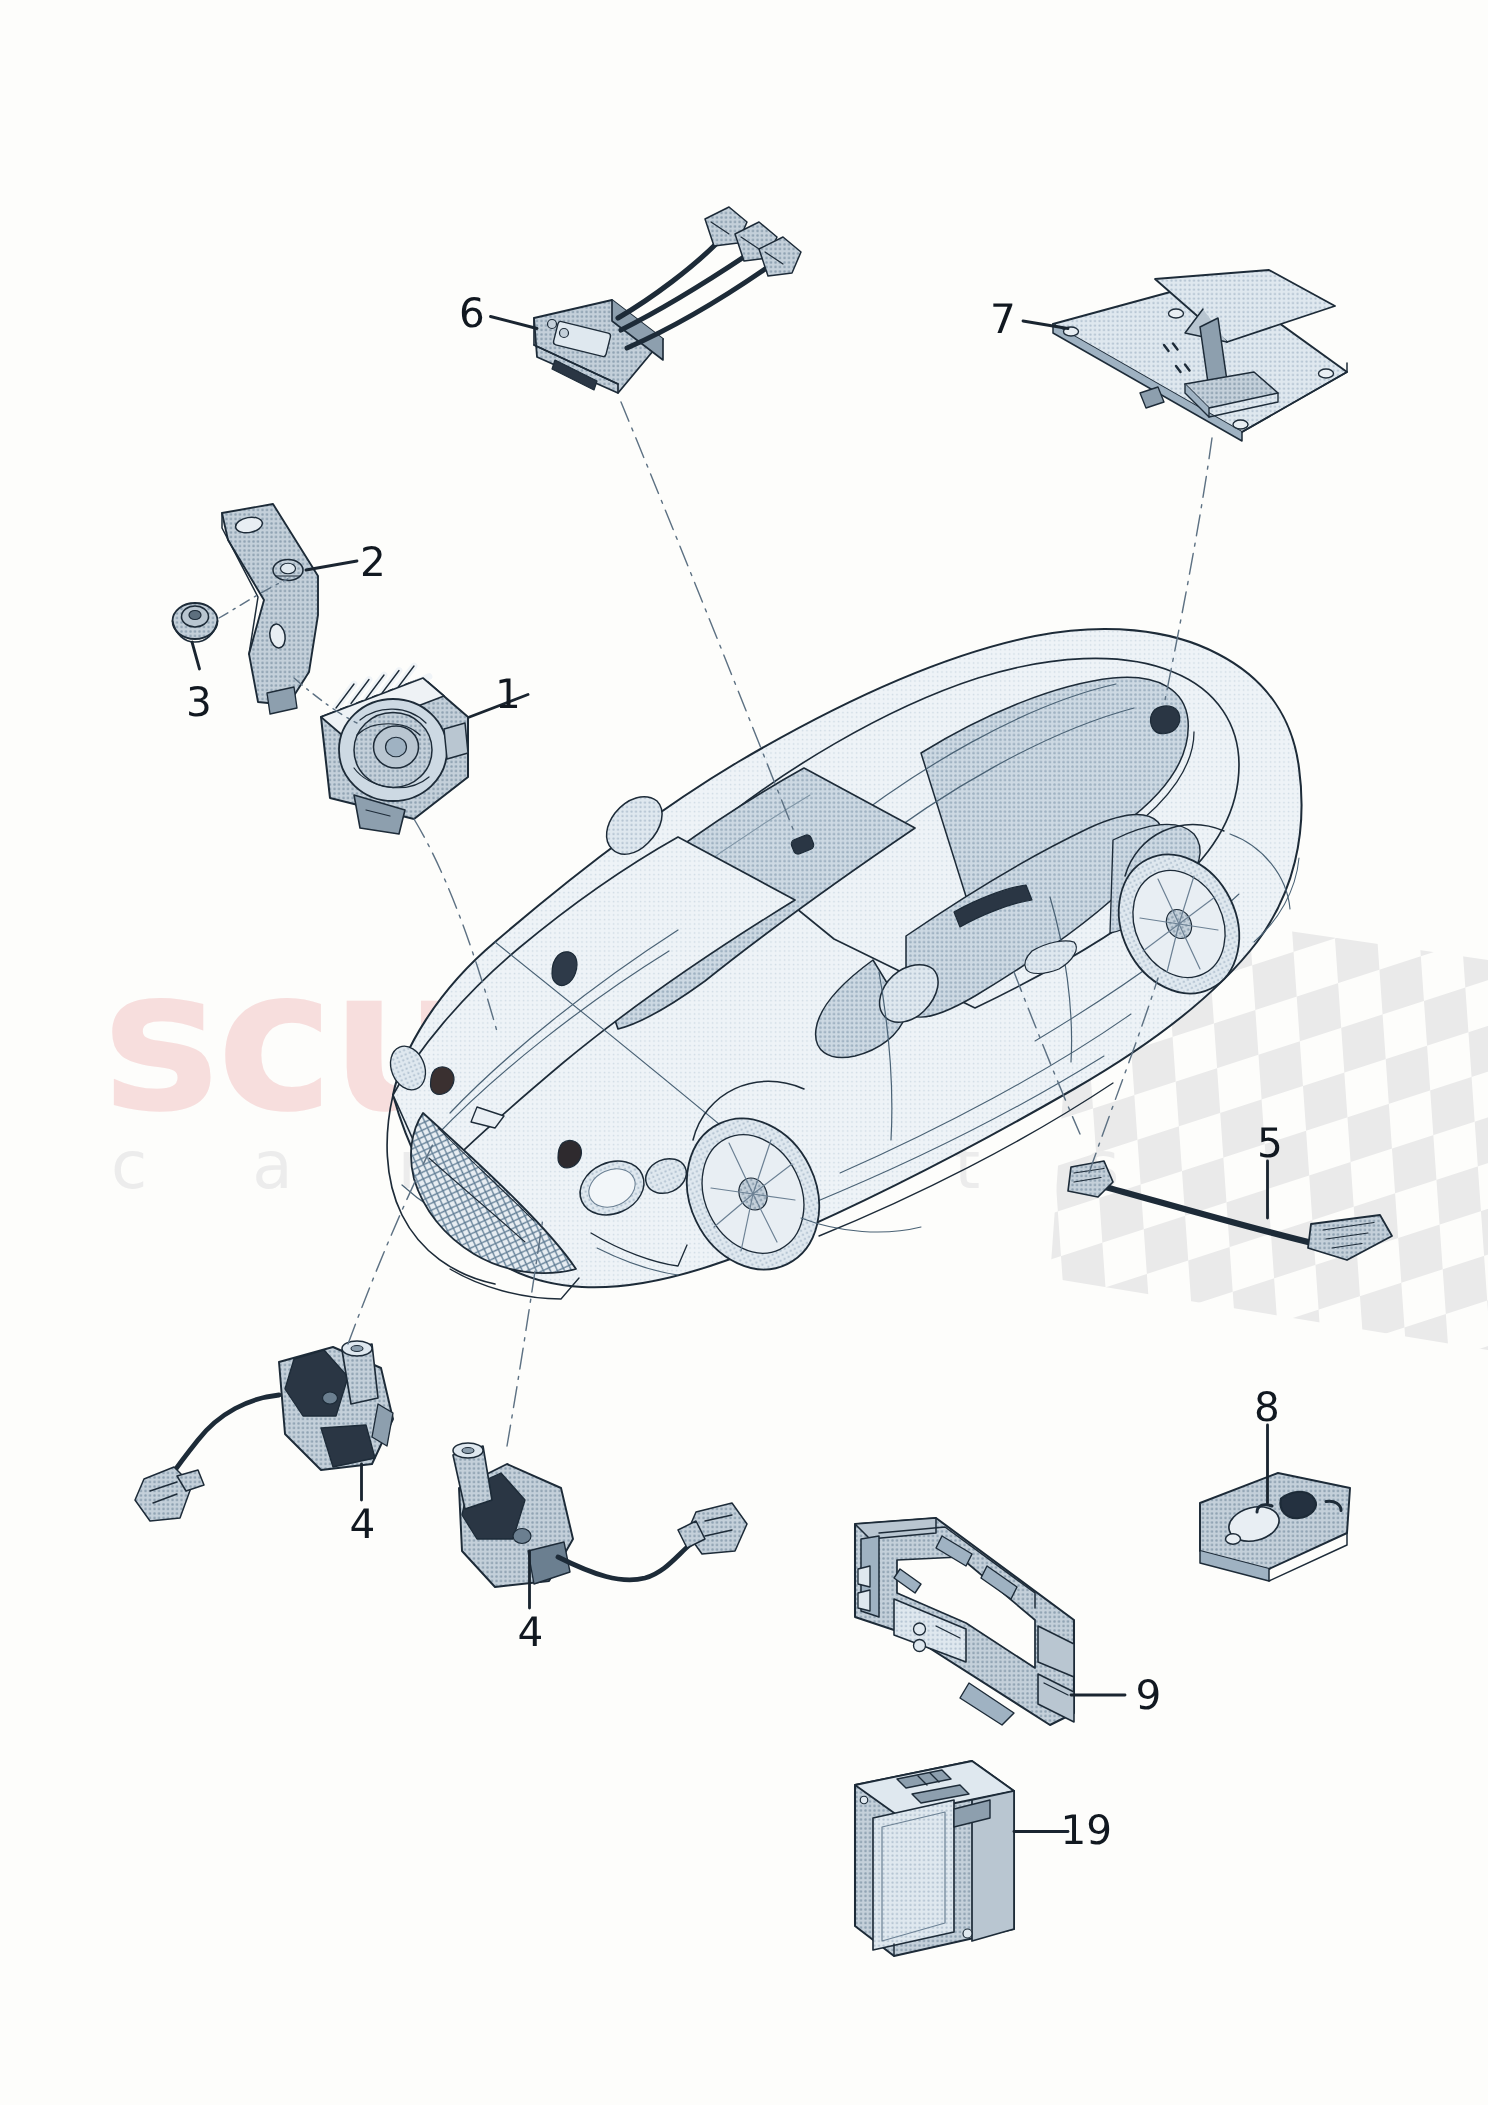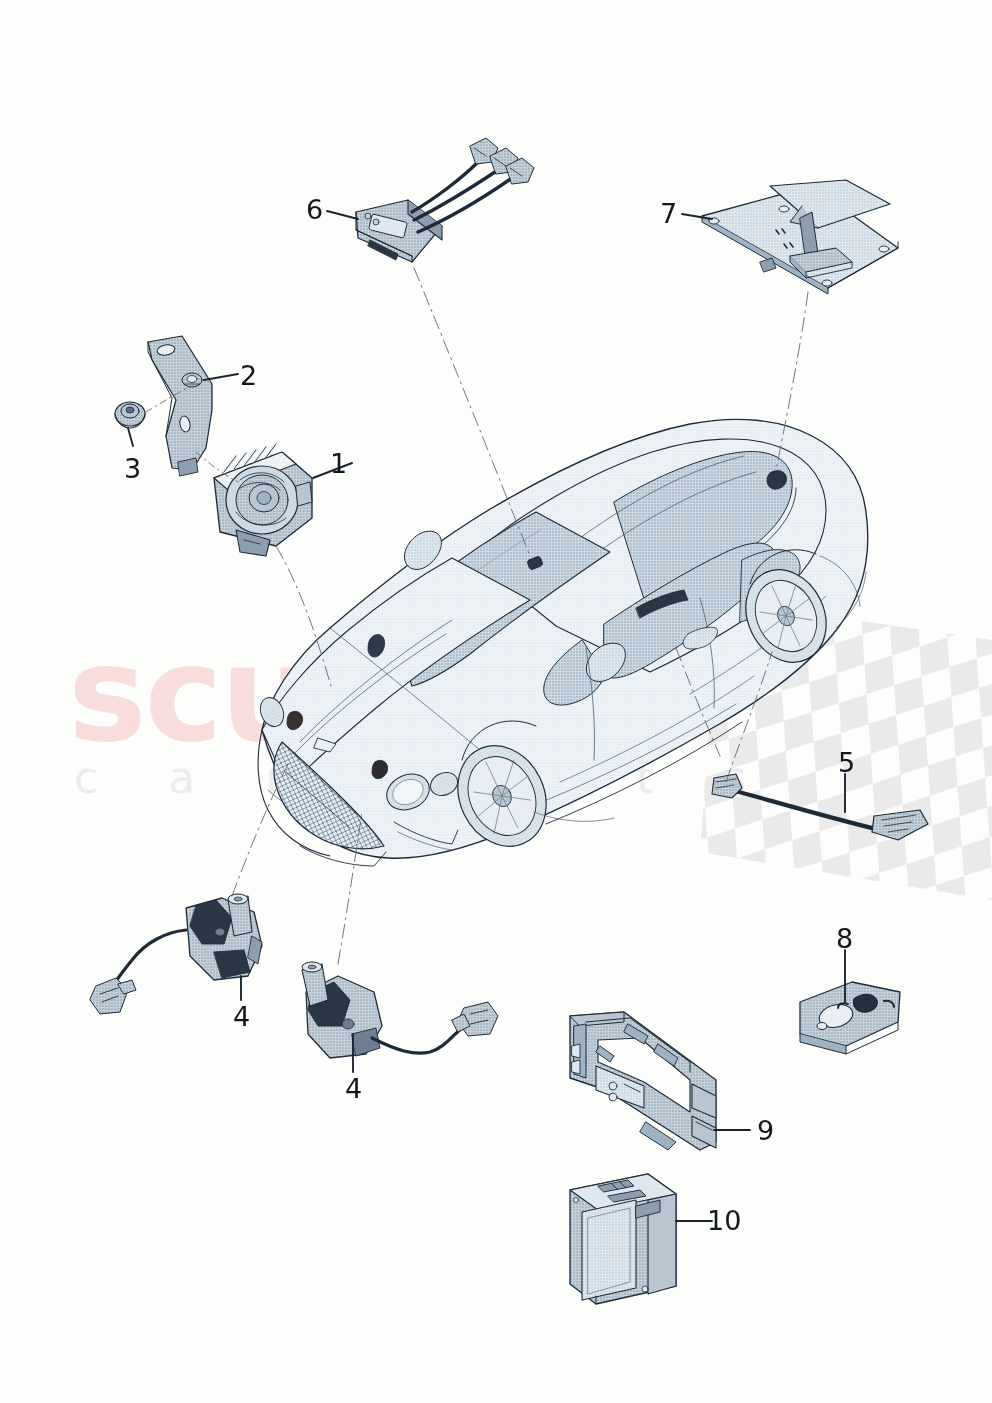--- a/index.html
+++ b/index.html
@@ -517,15 +517,15 @@
   <div class="callout" style="left:330px;top:450px;">1</div>
   <div class="callout" style="left:240px;top:362px;">2</div>
   <div class="callout" style="left:124px;top:455px;">3</div>
   <div class="callout" style="left:233px;top:1003px;">4</div>
   <div class="callout" style="left:345px;top:1075px;">4</div>
   <div class="callout" style="left:838px;top:749px;">5</div>
   <div class="callout" style="left:306px;top:196px;">6</div>
   <div class="callout" style="left:660px;top:200px;">7</div>
   <div class="callout" style="left:836px;top:925px;">8</div>
   <div class="callout" style="left:757px;top:1117px;">9</div>
-  <div class="callout" style="left:707px;top:1207px;">10</div>
+  <div class="callout" style="left:707px;top:1207px;">19</div>
 
 </div>
 
 </body></html>

